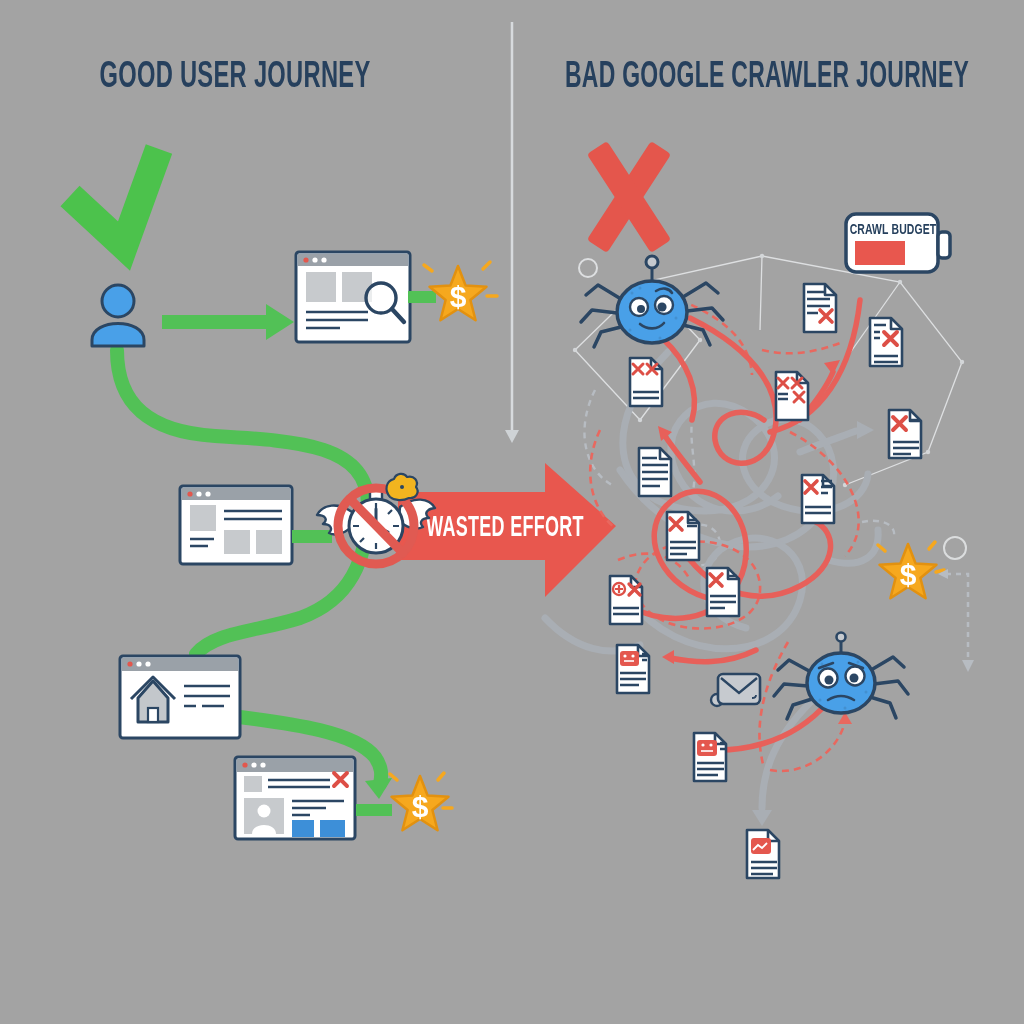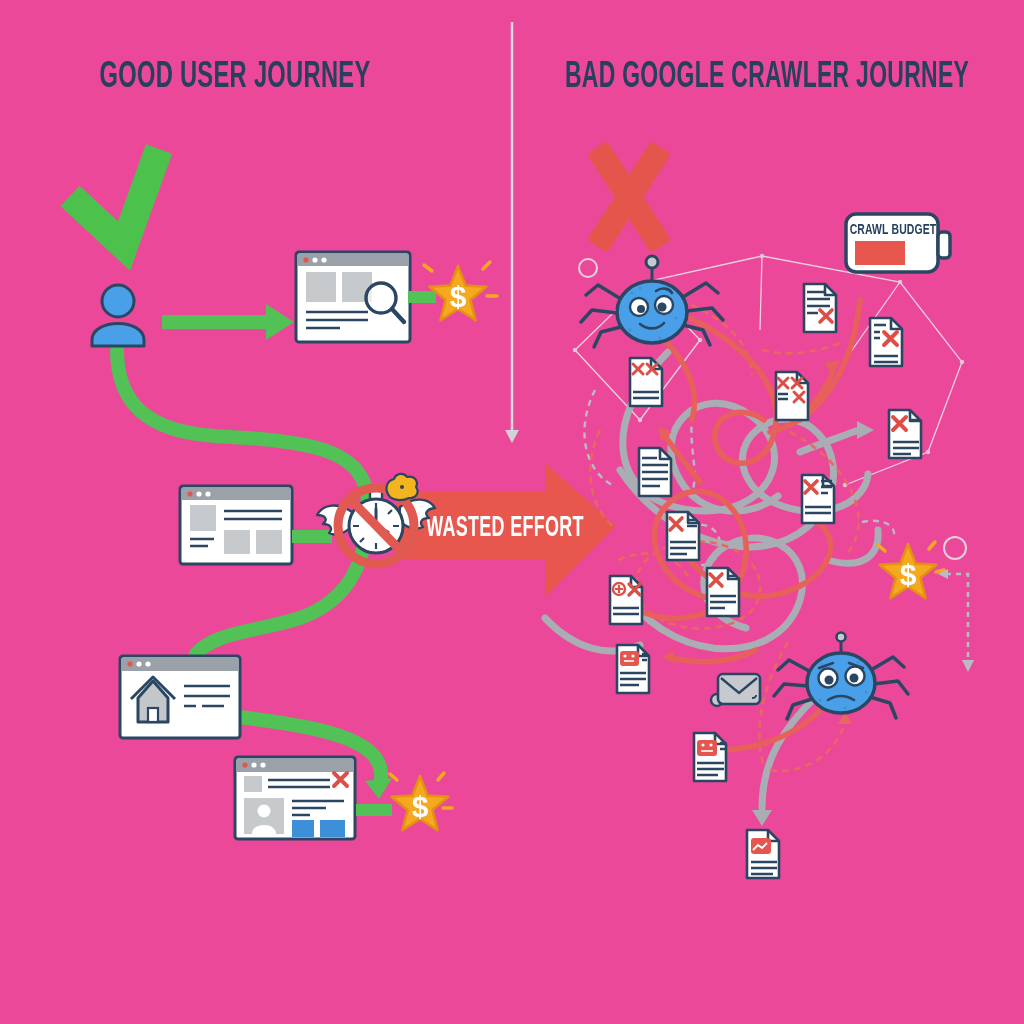--- a/index.html
+++ b/index.html
@@ -1,18 +1,18 @@
 <!DOCTYPE html>
 <html><head>
 <meta charset="utf-8">
 <style>
   html,body{margin:0;padding:0;background:#e9e9e7;}
   #canvas{
     position:relative;width:1024px;height:1024px;margin:0 auto;
-    background:#ec4899;overflow:hidden;
+    background:#a3a3a3;overflow:hidden;
     font-family:"Liberation Sans","DejaVu Sans",sans-serif;
   }
   svg{display:block}
   svg text{font-family:"Liberation Sans","DejaVu Sans",sans-serif;}
   .title-text{font-weight:bold;fill:#26405d;letter-spacing:0.5px;}
   .wasted-text{font-weight:bold;fill:#ffffff;letter-spacing:0.5px;}
   .battery-text{font-weight:bold;fill:#26405d;letter-spacing:0.2px;}
   .star-text{font-weight:bold;fill:#ffffff;}
 </style>
 </head>

